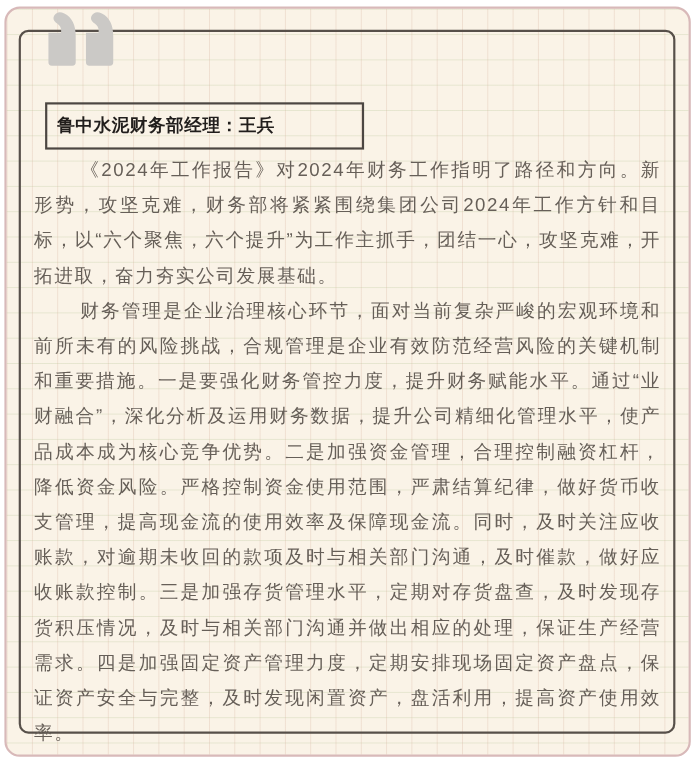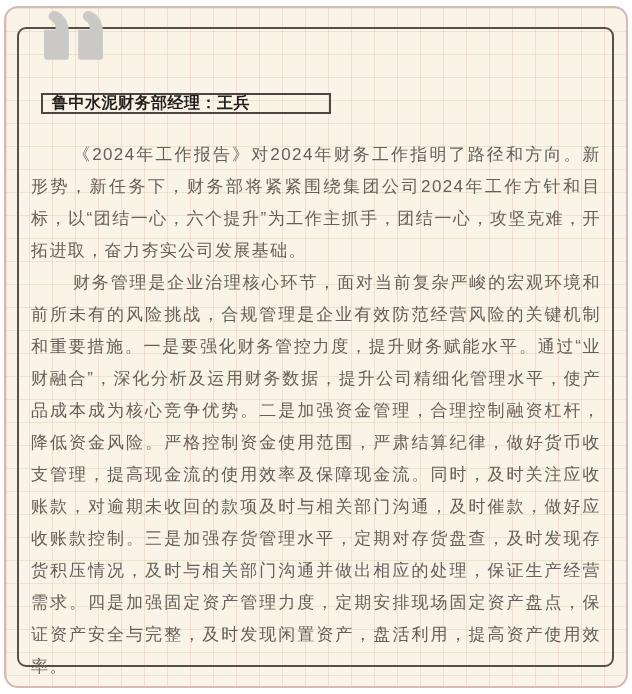--- a/index.html
+++ b/index.html
@@ -35,21 +35,21 @@
   .quote {
     position: absolute;
     left: 37px; top: 2px;
     width: 62px; height: 50px;
     z-index: 2;
   }
   
   .speaker-box {
     position: absolute;
     left: 22px; top: 64px;
-    width: 290px; height: 21px;
+    width: 290px; height: 43px;
     border: 2px solid #4c4642;
     background: transparent;
     display: flex;
     align-items: center;
     padding-left: 9px;
   }
   .speaker-box span {
     font-size: 16px;
     font-weight: 700;
     color: #211e1c;
@@ -84,18 +84,18 @@
     </g>
   </svg>
 
   <div class="panel">
 
     <div class="speaker-box">
       <span>鲁中水泥财务部经理：王兵</span>
     </div>
 
     <div class="article">
-      <p>《2024年工作报告》对2024年财务工作指明了路径和方向。新形势，新任务下，财务部将紧紧围绕集团公司2024年工作方针和目标，以“团结一心，六个提升”为工作主抓手，团结一心，攻坚克难，开拓进取，奋力夯实公司发展基础。</p>
+      <p>《2024年工作报告》对2024年财务工作指明了路径和方向。新形势，攻坚克难，财务部将紧紧围绕集团公司2024年工作方针和目标，以“六个聚焦，六个提升”为工作主抓手，团结一心，攻坚克难，开拓进取，奋力夯实公司发展基础。</p>
       <p>财务管理是企业治理核心环节，面对当前复杂严峻的宏观环境和前所未有的风险挑战，合规管理是企业有效防范经营风险的关键机制和重要措施。一是要强化财务管控力度，提升财务赋能水平。通过“业财融合”，深化分析及运用财务数据，提升公司精细化管理水平，使产品成本成为核心竞争优势。二是加强资金管理，合理控制融资杠杆，降低资金风险。严格控制资金使用范围，严肃结算纪律，做好货币收支管理，提高现金流的使用效率及保障现金流。同时，及时关注应收账款，对逾期未收回的款项及时与相关部门沟通，及时催款，做好应收账款控制。三是加强存货管理水平，定期对存货盘查，及时发现存货积压情况，及时与相关部门沟通并做出相应的处理，保证生产经营需求。四是加强固定资产管理力度，定期安排现场固定资产盘点，保证资产安全与完整，及时发现闲置资产，盘活利用，提高资产使用效率。</p>
     </div>
 
   </div>
 </div>
 
 </body></html>

